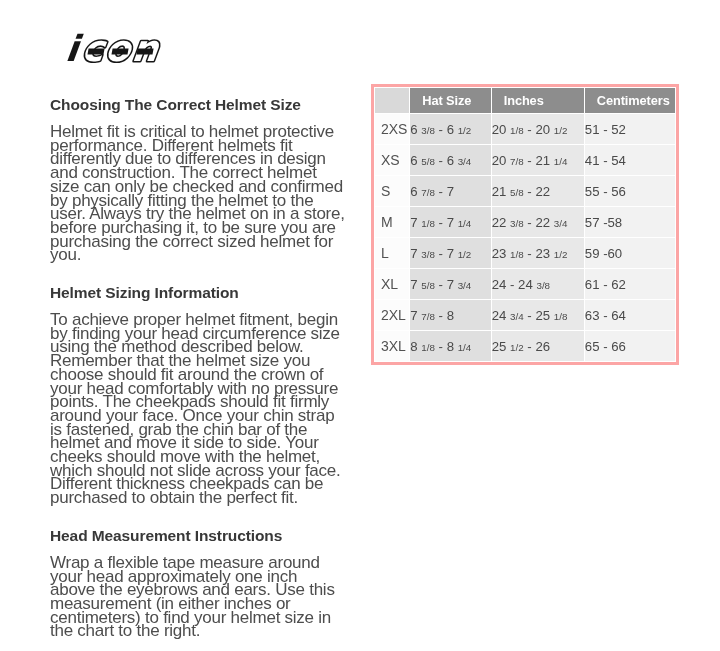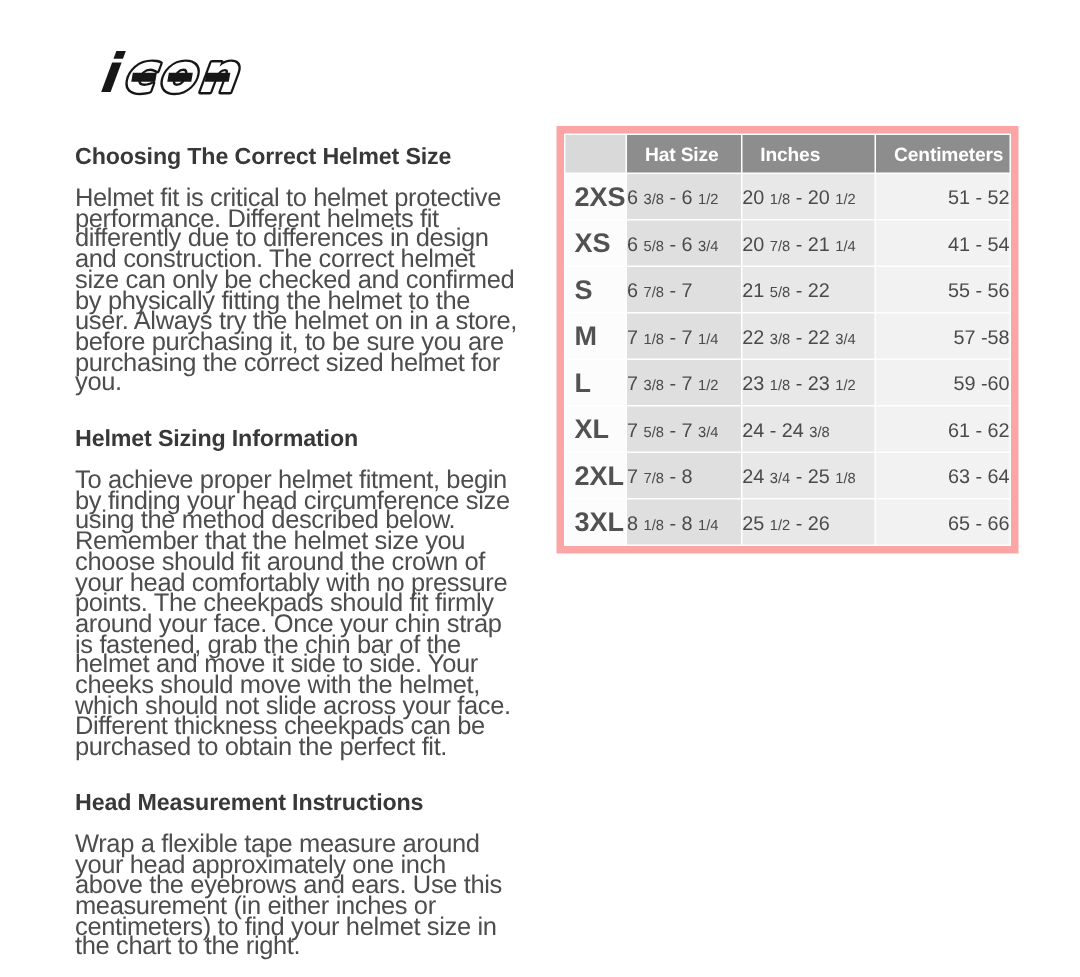--- a/index.html
+++ b/index.html
@@ -45,41 +45,41 @@
   }
   .body-text{
     font-size:17px;line-height:13.7px;color:var(--body-text);
     letter-spacing:-0.25px;margin:0;
   }
 
   
   .chart-title{margin-bottom:12px;}
   table.size-chart{
     border-collapse:separate;border-spacing:1px;
-    background:#ffffff;border:5px solid #fca5a5;
+    background:#ffffff;border:3px solid #fca5a5;
     table-layout:fixed;
   }
   .size-chart th,.size-chart td{overflow:hidden;white-space:nowrap;}
   .size-chart thead th{
     background:var(--table-header-bg);color:#ffffff;
     font-size:12.8px;font-weight:bold;text-align:left;
     height:25px;padding:0 0 0 12px;letter-spacing:-0.1px;
   }
   .size-chart thead th.corner{background:var(--table-corner-bg);padding:0;}
   .size-chart tbody th.size-cell{
-    background:var(--col-size-bg);color:#525252;font-weight:bold;
-    font-size:18px;text-align:left;height:30px;padding:0 0 0 6px;
+    background:var(--col-size-bg);color:#525252;font-weight:normal;
+    font-size:14px;text-align:left;height:30px;padding:0 0 0 6px;
   }
   .size-chart td{
     font-size:13.2px;color:var(--table-text);
     height:30px;padding:0 0 0 0;vertical-align:middle;
   }
   .size-chart td.c-hat{background:var(--col-hat-bg);}
   .size-chart td.c-in{background:var(--col-inches-bg);}
-  .size-chart td.c-cm{background:var(--col-cm-bg);text-align:right;}
+  .size-chart td.c-cm{background:var(--col-cm-bg);}
   .w-size{width:30px;} .w-hat{width:86px;} .w-in{width:95px;} .w-cm{width:83px;}
   .fr{font-size:9.8px;}
 </style>
 </head>
 <body>
 
 <div class="page">
 
   <div class="logo-wrap">
     <svg width="160" height="44" viewBox="0 0 160 44">

